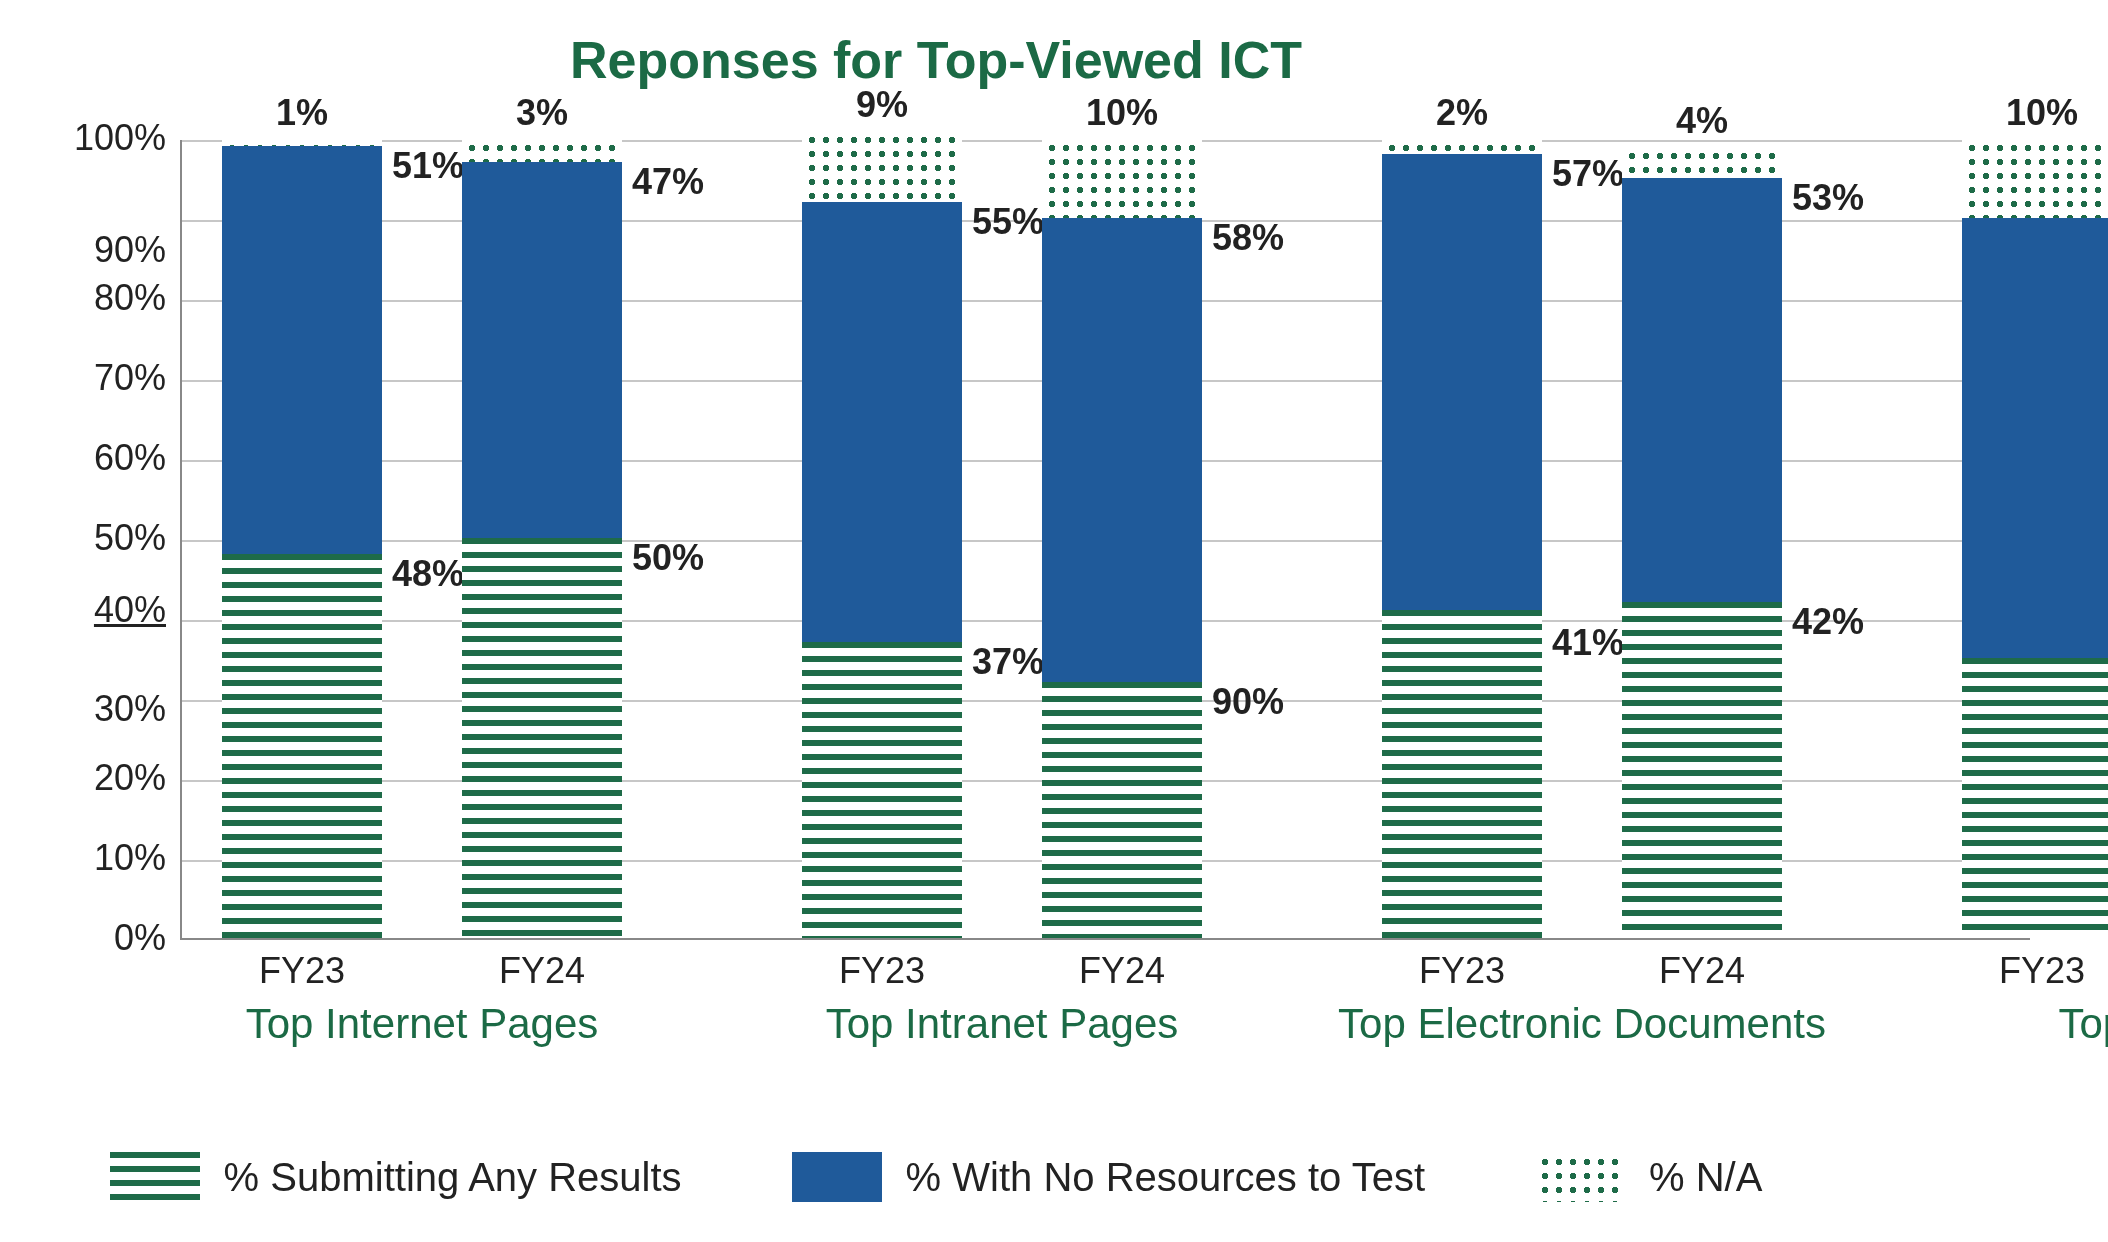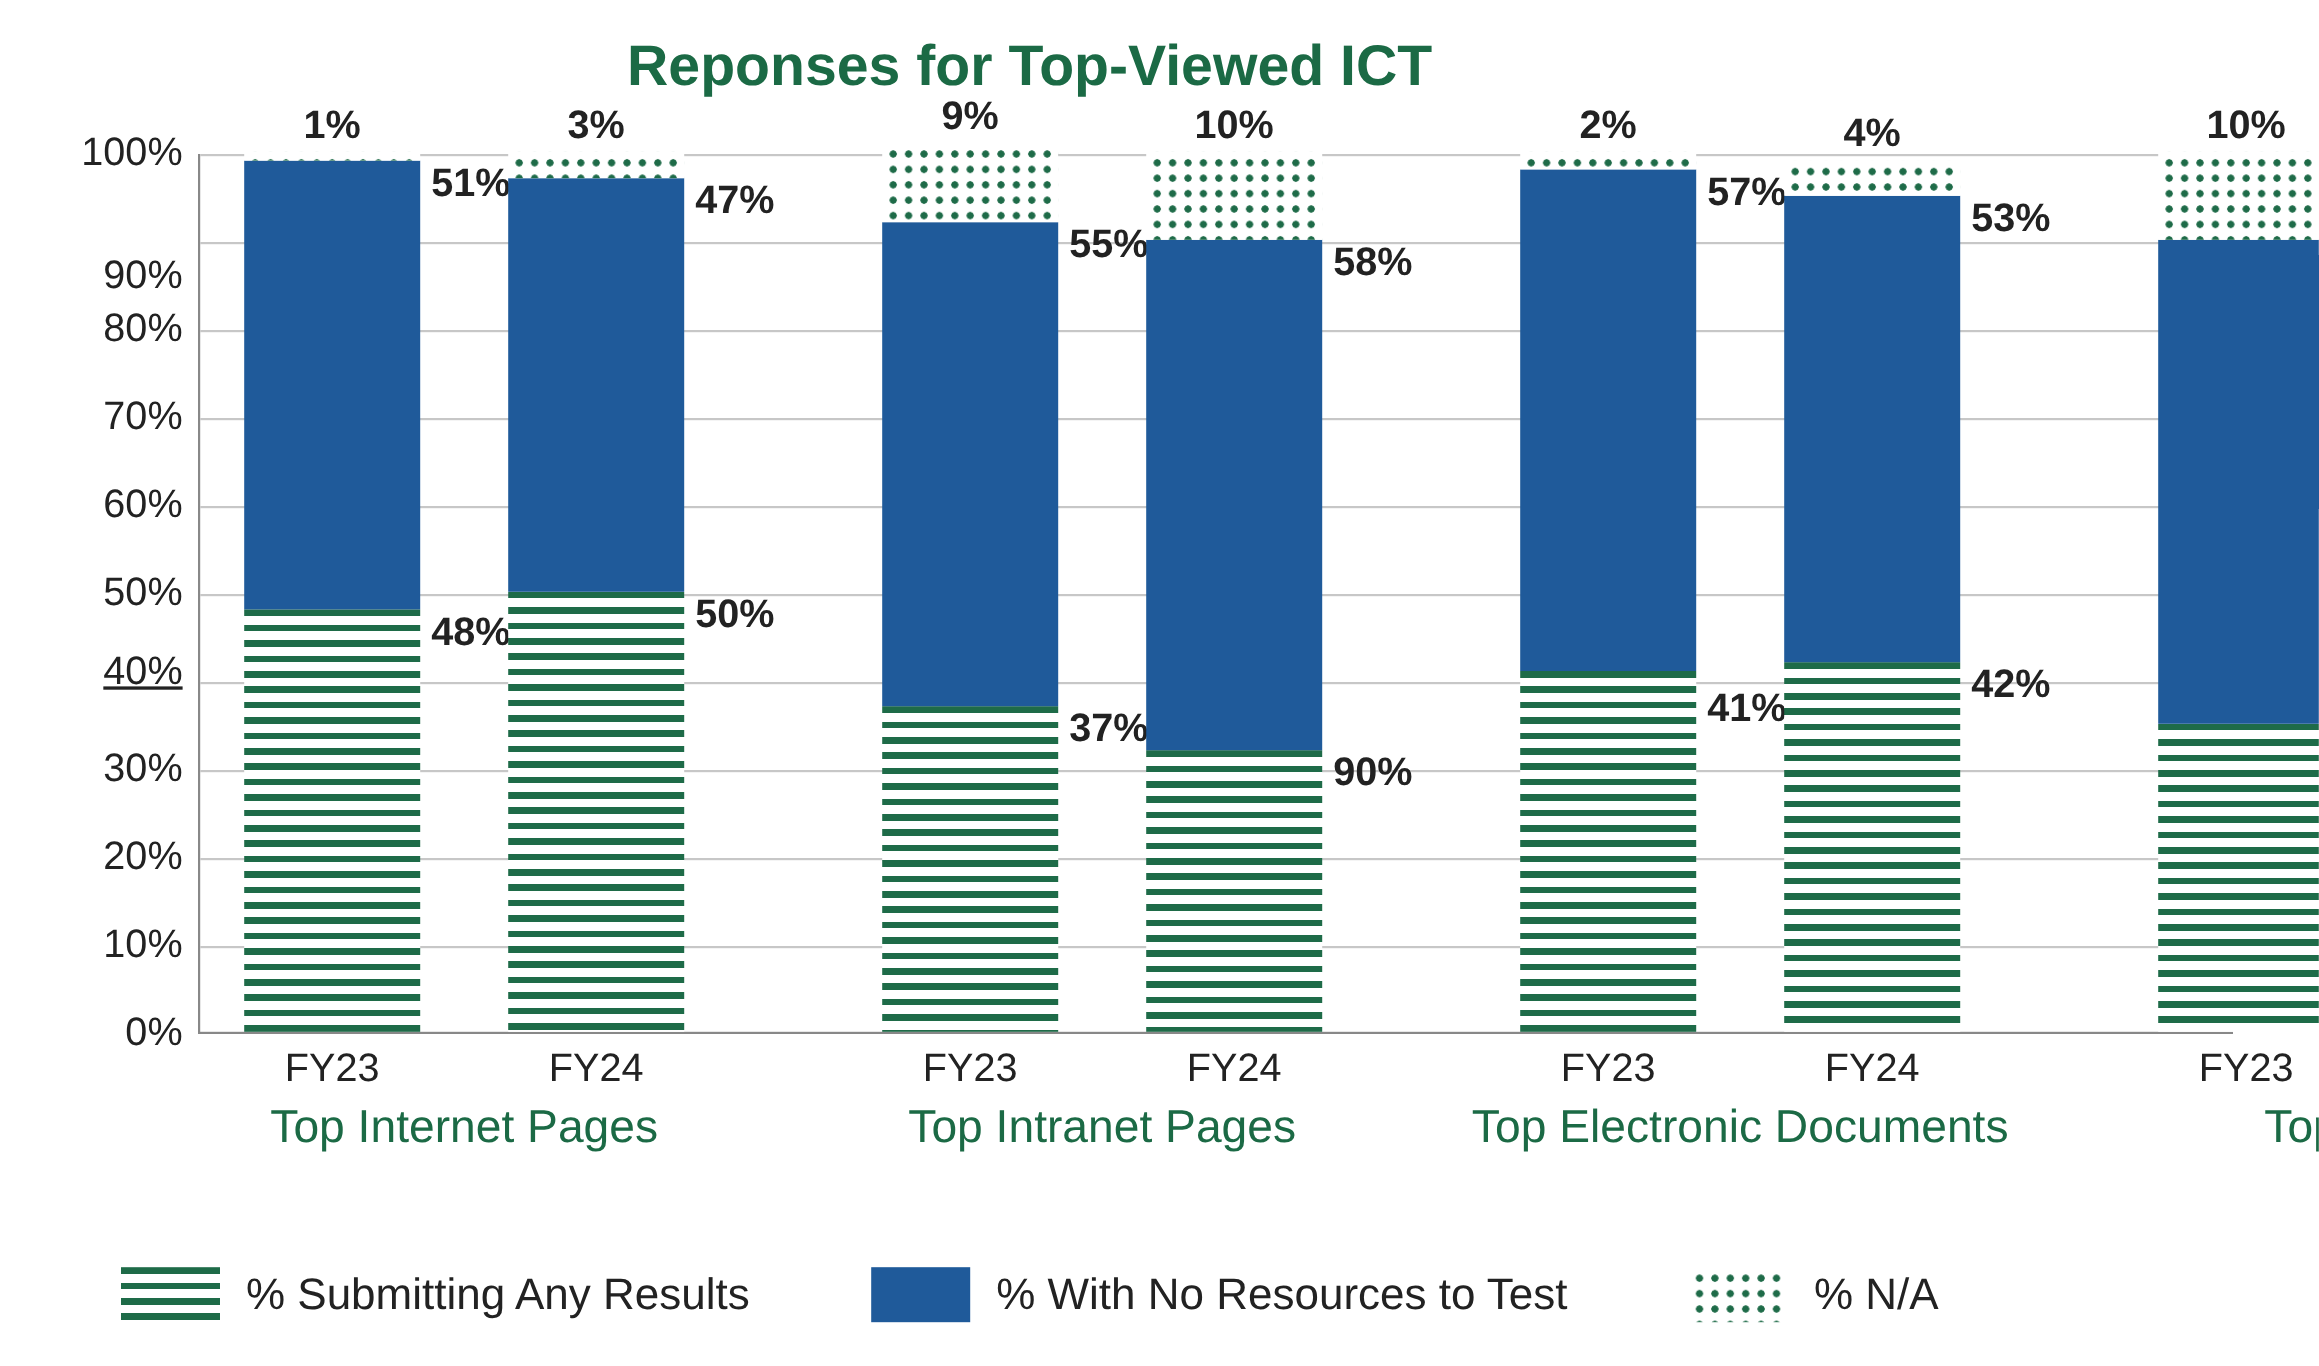--- a/index.html
+++ b/index.html
@@ -167,21 +167,21 @@
   <div class="title">Reponses for Top-Viewed ICT</div>
 
   <div class="plot">
     <div class="plot-area" id="plot-area">
         <div class="ytick" style="bottom: 0px;">0%</div>
         <div class="gridline" style="top: 720px;"></div>
         <div class="ytick" style="bottom: 80px;">10%</div>
         <div class="gridline" style="top: 640px;"></div>
         <div class="ytick" style="bottom: 160px;">20%</div>
         <div class="gridline" style="top: 560px;"></div>
-        <div class="ytick" style="bottom: 240px;">30%</div>
+        <div class="ytick" style="bottom: 229px;">30%</div>
         <div class="gridline" style="top: 480px;"></div>
         <div class="ytick" style="bottom: 328px; text-decoration: underline;">40%</div>
         <div class="gridline" style="top: 400px;"></div>
         <div class="ytick" style="bottom: 400px;">50%</div>
         <div class="gridline" style="top: 320px;"></div>
         <div class="ytick" style="bottom: 480px;">60%</div>
         <div class="gridline" style="top: 240px;"></div>
         <div class="ytick" style="bottom: 560px;">70%</div>
         <div class="gridline" style="top: 160px;"></div>
         <div class="ytick" style="bottom: 640px;">80%</div>

